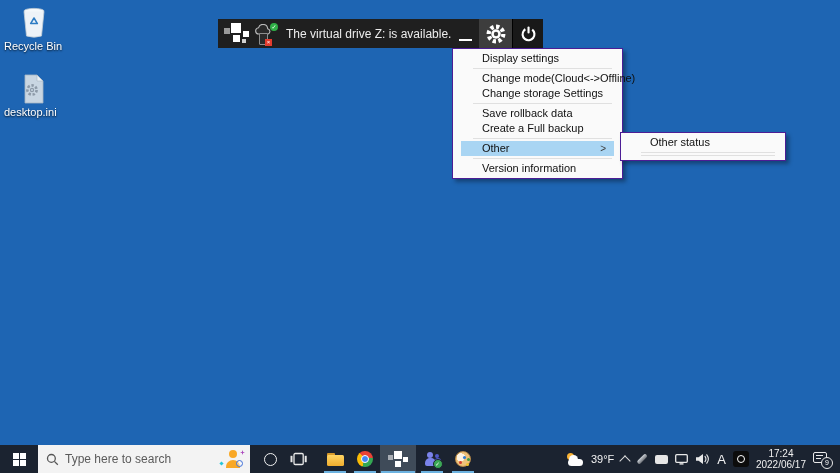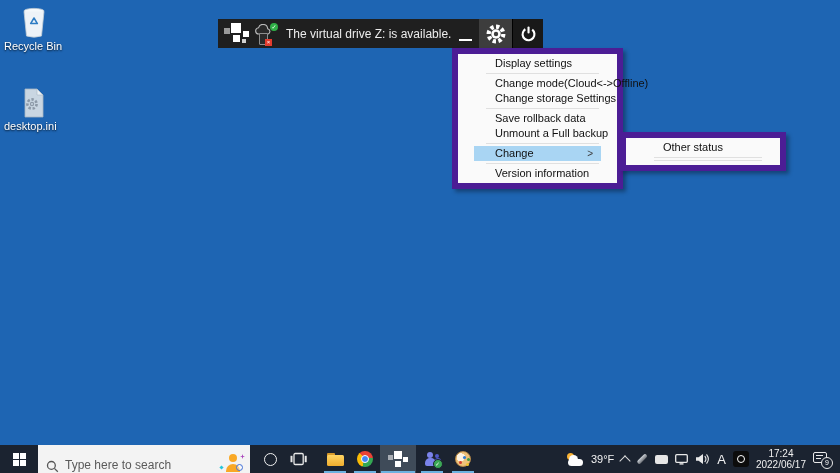--- a/index.html
+++ b/index.html
@@ -7,21 +7,21 @@
           background:#1e65b3;font-family:"Liberation Sans",sans-serif;
           -webkit-font-smoothing:antialiased;}
   i,b{display:block;}
 
   
   .dicon{position:absolute;width:60px;text-align:left;cursor:pointer;}
   .dicon svg{display:block;margin:0 auto;}
   .dlabel{margin-top:2px;font-size:11px;color:#fff;line-height:12px;
           text-shadow:0 1px 2px rgba(0,0,0,.85);}
   #icon-recycle{left:4px;top:6px;}
-  #icon-ini{left:4px;top:88px;}
+  #icon-ini{left:4px;top:74px;}
 
   
   .toolbar{position:absolute;left:218px;top:19px;width:296px;height:29px;
            background:#1f1f1f;display:flex;align-items:center;z-index:3;}
   .logo{position:relative;width:26px;height:21px;margin-left:6px;flex:none;}
   .logo i{position:absolute;background:#fff;}
   .lg1{left:0;top:5px;width:6px;height:6px;opacity:.55;}
   .lg2{left:7px;top:0;width:10px;height:10px;}
   .lg3{left:19px;top:8px;width:6px;height:6px;}
   .lg4{left:9px;top:12px;width:7px;height:7px;}
@@ -36,39 +36,39 @@
   .tmsg{margin-left:9px;font-size:12px;color:#ececec;white-space:nowrap;}
   .tsp{flex:1;}
   .tbtn{height:29px;border:none;padding:0;display:flex;align-items:center;
         justify-content:center;background:transparent;cursor:pointer;flex:none;}
   .tb-min{width:28px;align-items:flex-end;}
   .tb-min i{width:13px;height:2.5px;background:#fff;margin-bottom:7px;}
   .tb-gear{width:33px;background:#3d3d3d;}
   .tb-pow{width:31px;background:#191919;border-left:1px solid #000;}
 
   
-  .menu{position:absolute;background:#fafafa;border:6px solid #4c1d95;
-        box-shadow:3px 3px 4px rgba(0,0,0,.33);padding:2px 16px;z-index:4;box-sizing:border-box;}
+  .menu{position:absolute;background:#fafafa;border:1px solid #4c1d95;
+        box-shadow:3px 3px 4px rgba(0,0,0,.33);padding:2px 8px;z-index:4;box-sizing:border-box;}
   .ctx{left:452px;top:48px;width:171px;}
   .sub{left:620px;top:132px;width:166px;}
   .mi{position:relative;height:15px;line-height:15px;font-size:11px;color:#101010;
       padding-left:21px;cursor:pointer;white-space:nowrap;}
   .mi.hl{background:#a9d5f3;}
   .mi .arrow{position:absolute;right:8px;top:0;font-size:10px;color:#3c3c3c;}
   .msep{height:1px;background:#e0e0e0;margin:2px 2px 2px 12px;}
 
   
   .taskbar{position:absolute;left:0;bottom:0;width:840px;height:28px;background:#1b2330;
            display:flex;align-items:center;z-index:5;}
   .tb-start{width:38px;height:28px;display:flex;align-items:center;justify-content:center;
             cursor:pointer;flex:none;}
   .winlogo{width:13px;height:13px;display:grid;grid-template-columns:6px 6px;
            grid-template-rows:6px 6px;gap:1px;}
   .winlogo i{background:#fff;}
-  .tb-search{width:212px;height:28px;background:#f3f3f3;display:flex;align-items:flex-end;
+  .tb-search{width:212px;height:28px;background:#f3f3f3;display:flex;align-items:center;
              padding:0 5px;box-sizing:border-box;flex:none;cursor:text;}
   .tb-search svg{flex:none;margin:0 4px 0 3px;}
   .tb-search input{flex:1;min-width:0;border:none;background:transparent;outline:none;
              font-size:12px;color:#3c3c3c;font-family:"Liberation Sans",sans-serif;}
   .tb-search input::placeholder{color:#5a5a5a;opacity:1;}
   .shl{position:relative;width:26px;height:20px;flex:none;}
   .shl i{position:absolute;}
   .shl .h{left:10px;top:1px;width:8px;height:8px;background:#f9a825;border-radius:50%;}
   .shl .bd{left:7px;bottom:1px;width:14px;height:8px;background:#f9a825;border-radius:7px 7px 0 0;}
   .shl .m{right:2px;bottom:2px;width:7px;height:7px;border:1.8px solid #3f6fd8;
@@ -201,24 +201,24 @@
     </button>
   </div>
 
   <div class="menu ctx">
     <div class="mi">Display settings</div>
     <div class="msep"></div>
     <div class="mi">Change mode(Cloud&lt;-&gt;Offline)</div>
     <div class="mi">Change storage Settings</div>
     <div class="msep"></div>
     <div class="mi">Save rollback data</div>
-    <div class="mi">Unmount a Full backup</div>
+    <div class="mi">Create a Full backup</div>
     <div class="msep"></div>
     <div class="mi hl">
-      <span>Change</span>
+      <span>Other</span>
       <span class="arrow">&gt;</span>
     </div>
     <div class="msep"></div>
     <div class="mi">Version information</div>
   </div>
 
   <div class="menu sub">
     <div class="mi">Other status</div>
     <div class="msep"></div>
     <div class="msep"></div>

